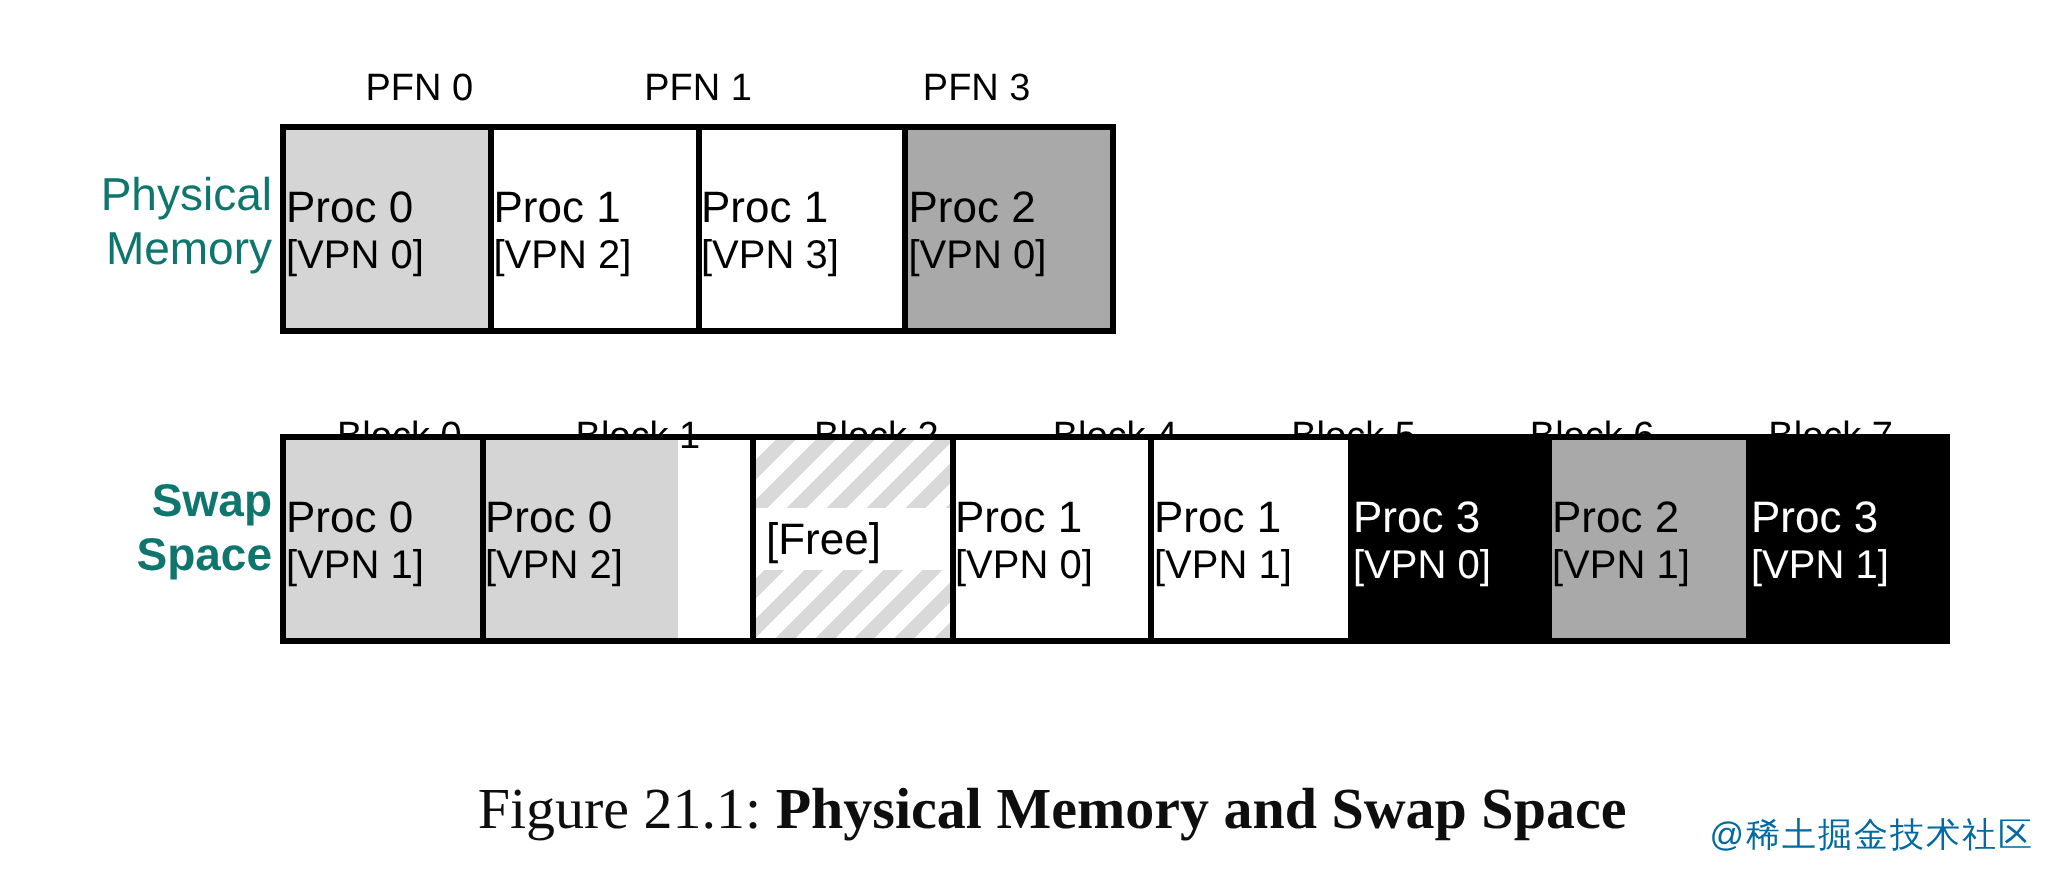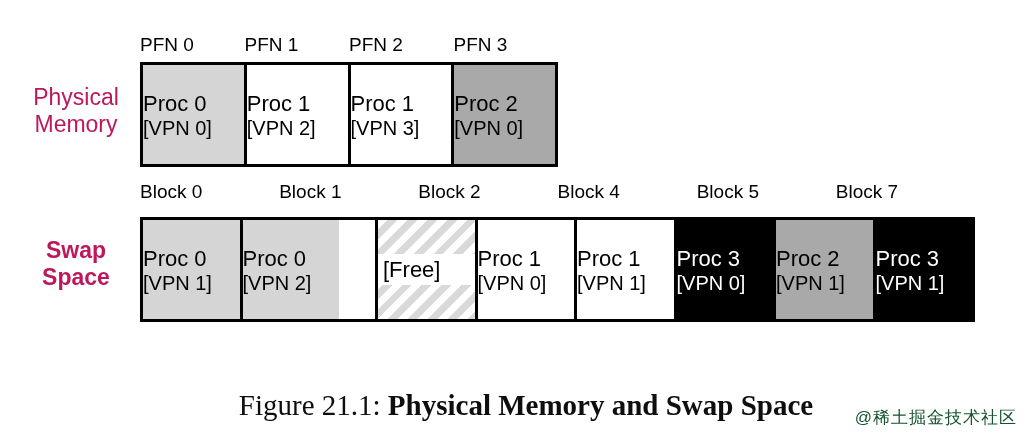--- a/index.html
+++ b/index.html
@@ -6,34 +6,34 @@
   .canvas {
     position: relative;
     width: 1025px;
     height: 439px;
     background: #ffffff;
     font-family: "Liberation Sans", sans-serif;
     overflow: hidden;
   }
   .row-label {
     position: absolute;
-    text-align: center;
+    text-align: right;
     font-size: 23px;
     line-height: 1.16;
-    color: #be185d;
+    color: #0f766e;
   }
   #pm-row-label   { left: 16px; top: 84px;  width: 120px; }
   #swap-row-label { left: 16px; top: 237px; width: 120px; font-weight: bold; }
 
   .labels-row { position: absolute; display: flex; }
   #pm-labels   { left: 140px; top: 34px;  width: 418px; }
-  #swap-labels { left: 140px; top: 181px; width: 835px; }
+  #swap-labels { left: 140px; top: 208px; width: 835px; }
   .col-label {
     flex: 1;
-    text-align: left;
+    text-align: center;
     font-size: 19px;
     color: #000000;
     white-space: nowrap;
   }
 
   .mem-row {
     position: absolute;
     display: flex;
     border: 3px solid #000000;
     box-sizing: border-box;
@@ -75,39 +75,38 @@
     color: #0e0e0e;
     white-space: nowrap;
   }
   .caption .bold { font-weight: bold; }
 
   .watermark {
     position: absolute;
     right: 8px;
     top: 406px;
     font-size: 17px;
-    color: #14532d;
+    color: #0369a1;
     letter-spacing: 1px;
     white-space: nowrap;
   }
 </style>
 </head>
 <body>
 
 <div class="canvas">
 
   <div class="row-label" id="pm-row-label">
     <div>Physical</div>
     <div>Memory</div>
   </div>
 
   <div class="labels-row" id="pm-labels">
     <div class="col-label">PFN 0</div>
     <div class="col-label">PFN 1</div>
-    <div class="col-label">PFN 2</div>
     <div class="col-label">PFN 3</div>
   </div>
 
   <div class="mem-row" id="pm-row">
     <div class="cell" style="background: rgb(213, 213, 213); color: rgb(0, 0, 0);">
       <div class="proc">Proc 0</div>
       <div class="vpn">[VPN 0]</div>
     </div>
     <div class="cell" style="background: rgb(255, 255, 255); color: rgb(0, 0, 0);">
       <div class="proc">Proc 1</div>
@@ -127,20 +126,21 @@
     <div>Swap</div>
     <div>Space</div>
   </div>
 
   <div class="labels-row" id="swap-labels">
     <div class="col-label">Block 0</div>
     <div class="col-label">Block 1</div>
     <div class="col-label">Block 2</div>
     <div class="col-label">Block 4</div>
     <div class="col-label">Block 5</div>
+    <div class="col-label">Block 6</div>
     <div class="col-label">Block 7</div>
   </div>
 
   <div class="mem-row" id="swap-row">
     <div class="cell" style="background: rgb(213, 213, 213); color: rgb(0, 0, 0);">
       <div class="proc">Proc 0</div>
       <div class="vpn">[VPN 1]</div>
     </div>
     <div class="cell" style="background: rgb(213, 213, 213); color: rgb(0, 0, 0);">
       <div class="proc">Proc 0</div>

